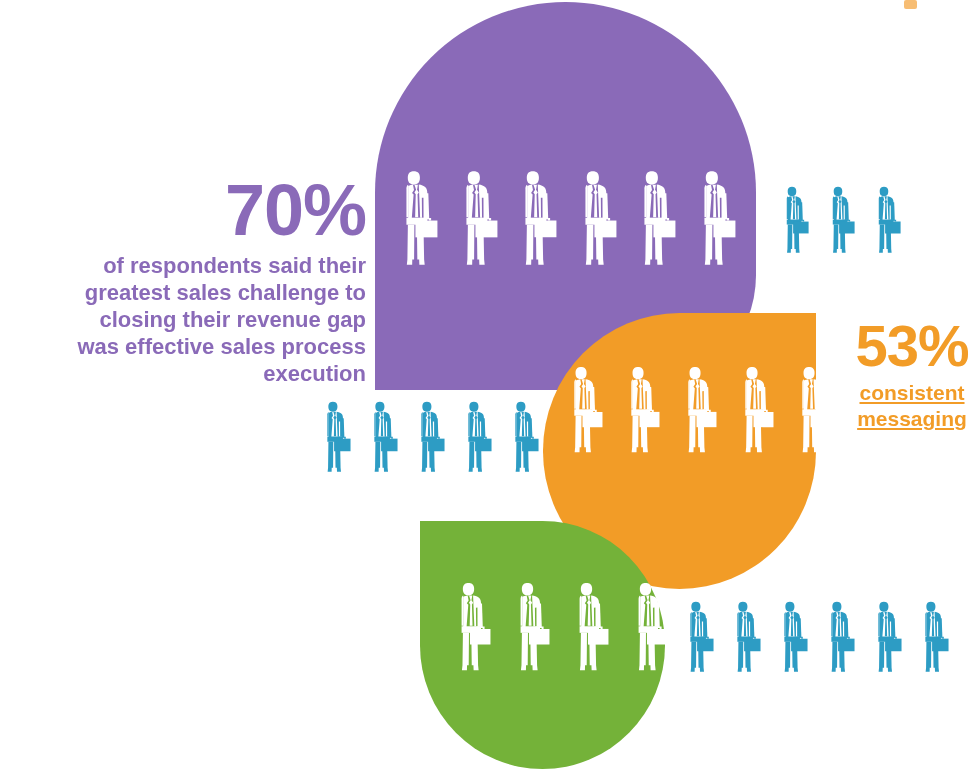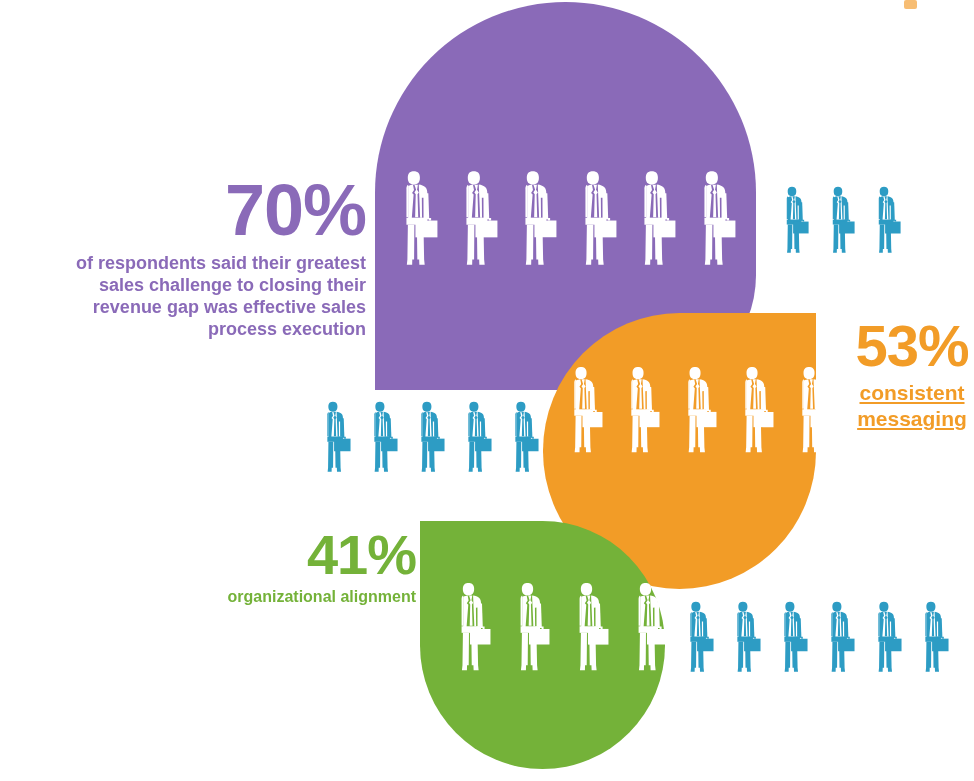--- a/index.html
+++ b/index.html
@@ -43,21 +43,21 @@
     letter-spacing:-1px;
     white-space:nowrap;
   }
   .caption{
     font-weight:bold;
     line-height:1.22;
   }
 
   #stat-70{ left:40px; top:176px; width:300px; text-align:right; }
   #stat-70 .bignum{ font-size:72px; color:#8a6ab8; }
-  #stat-70 .caption{ font-size:18px; color:#8a6ab8; margin-top:9px; }
+  #stat-70 .caption{ font-size:22px; color:#8a6ab8; margin-top:9px; }
 
   #stat-53{ left:806px; top:318px; width:160px; text-align:center; }
   #stat-53 .bignum{ font-size:58px; color:#f29c27; }
   #stat-53 .caption{ font-size:21px; color:#f29c27; margin-top:7px; line-height:1.25;text-decoration:underline; }
 
   #stat-41{ left:168px; top:528px; width:222px; text-align:right; }
   #stat-41 .bignum{ font-size:56px; color:#74b239; }
   #stat-41 .caption{ font-size:16px; color:#74b239; margin-top:6px; }
 </style>
 </head>
@@ -541,18 +541,14 @@
   <div class="statblock" id="stat-70">
     <div class="bignum">70%</div>
     <div class="caption">of respondents said their greatest sales challenge to closing their revenue gap was effective sales process execution</div>
   </div>
 
   <div class="statblock" id="stat-53">
     <div class="bignum">53%</div>
     <div class="caption">consistent messaging</div>
   </div>
 
-  <div class="statblock" id="stat-41">
-    <div class="bignum">41%</div>
-    <div class="caption">organizational alignment</div>
-  </div>
 
 </div>
 
 </body></html>

